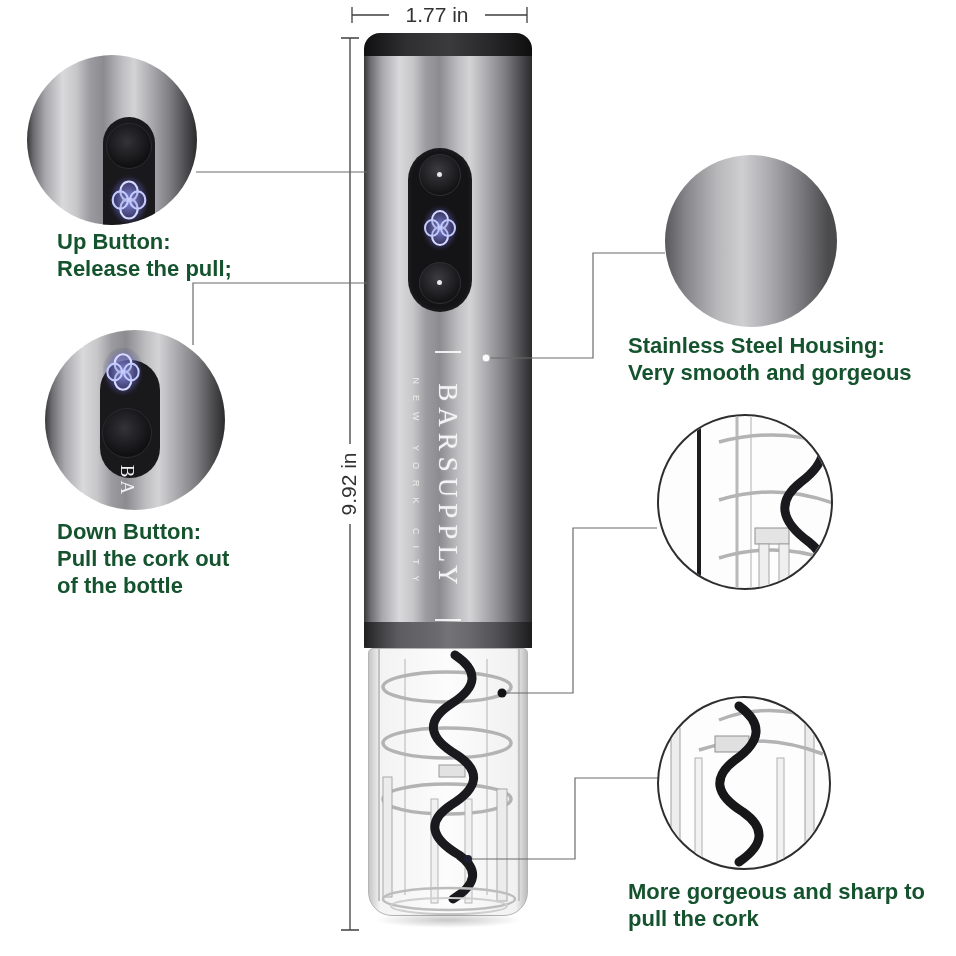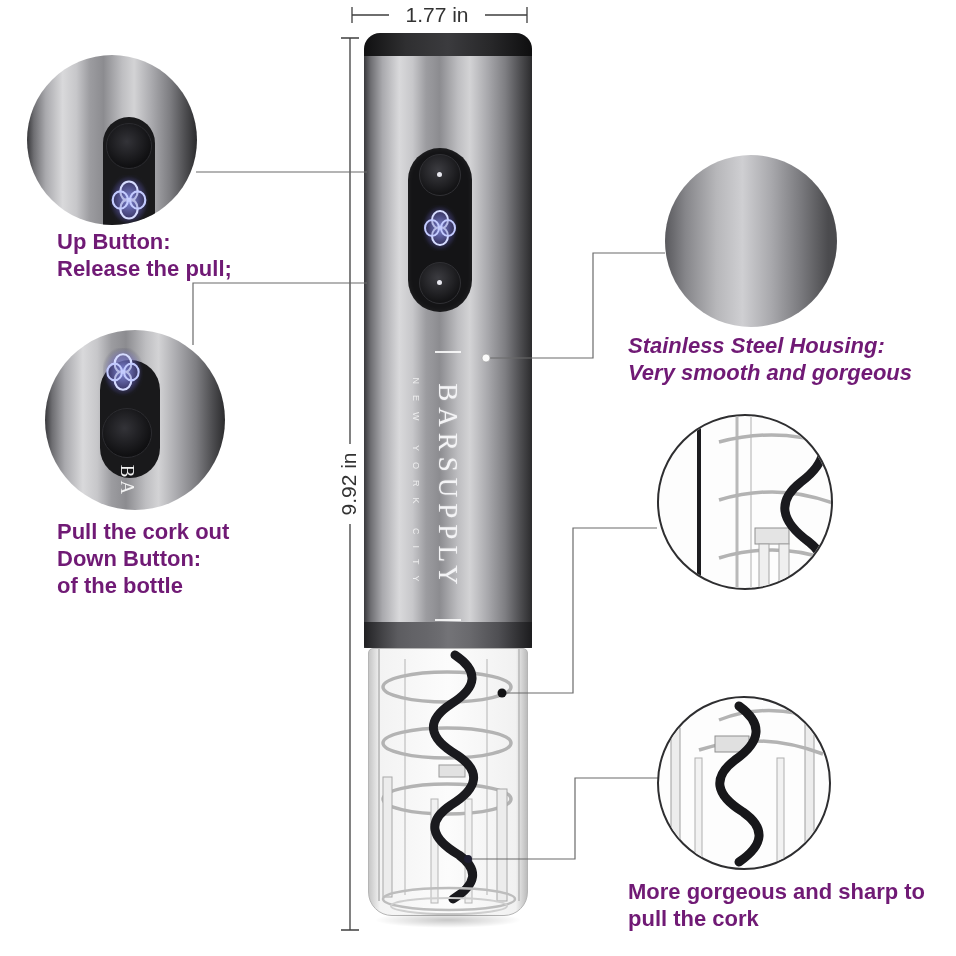--- a/index.html
+++ b/index.html
@@ -47,21 +47,21 @@
   .mini-brand{position:absolute;left:60px;top:140px;width:44px;height:22px;transform:rotate(90deg);
        color:#f2f2f2;font-family:"Liberation Serif",serif;font-size:19px;letter-spacing:3px;text-align:center;line-height:22px;}
   .c3{left:665px;top:155px;width:172px;height:172px;
        background:linear-gradient(90deg,#59595d 0%,#86868a 12%,#b7b7ba 30%,#cfcfd2 45%,#a8a8ac 62%,#77777b 80%,#4b4b4e 95%);}
   .c4{left:657px;top:414px;width:176px;height:176px;background:#fdfdfd;border:2px solid #2e2e30;}
   .c5{left:657px;top:696px;width:174px;height:174px;background:#fdfdfd;border:2px solid #2e2e30;}
   .glow{position:absolute;background:radial-gradient(ellipse at center,rgba(155,165,255,.9) 0%,rgba(100,95,190,.5) 45%,rgba(40,40,80,.12) 68%,rgba(0,0,0,0) 76%);}
 
   
   .overlay{left:0;top:0;pointer-events:none;}
-  .ct{position:absolute;font-weight:700;font-size:22px;line-height:27px;color:#701a75;}
+  .ct{position:absolute;font-weight:700;font-size:22px;line-height:27px;color:#14532d;}
   .dim{position:absolute;background:#fff;color:#333;font-size:21px;text-align:center;}
   .dim-w{left:389px;top:2px;width:96px;height:26px;line-height:26px;}
   .dim-h{left:309px;top:471px;width:80px;height:26px;line-height:26px;transform:rotate(-90deg);}
 </style>
 </head>
 <body>
 
 <div class="stage">
 
   <div class="abs cap"></div>
@@ -187,26 +187,26 @@
       <path d="M 80 8 Q 116 34 76 62 Q 42 88 84 114 Q 118 138 80 164" fill="none" stroke="#17171a" stroke-width="9" stroke-linecap="round"></path>
     </svg>
   </div>
 
   <div class="ct" style="left:57px;top:228px;">
     <div>Up Button:</div>
     <div>Release the pull;</div>
   </div>
 
   <div class="ct" style="left:57px;top:518px;">
+    <div>Down Button:</div>
     <div>Pull the cork out</div>
-    <div>Down Button:</div>
     <div>of the bottle</div>
   </div>
 
-  <div class="ct" style="left:628px;top:332px;font-style:italic;">
+  <div class="ct" style="left:628px;top:332px;">
     <div>Stainless Steel Housing:</div>
     <div>Very smooth and gorgeous</div>
   </div>
 
 
   <div class="ct" style="left:628px;top:878px;">
     <div>More gorgeous and sharp to</div>
     <div>pull the cork</div>
   </div>
 

